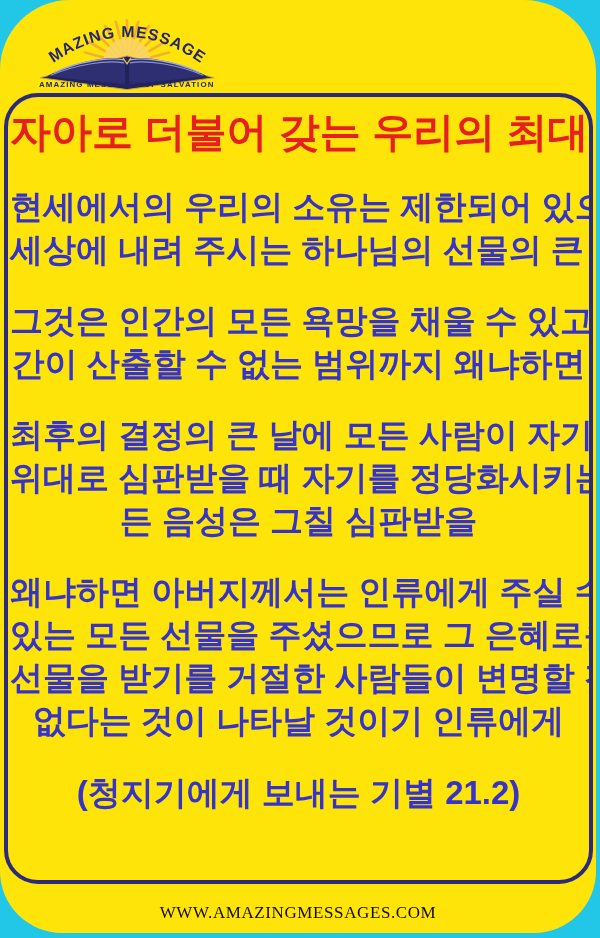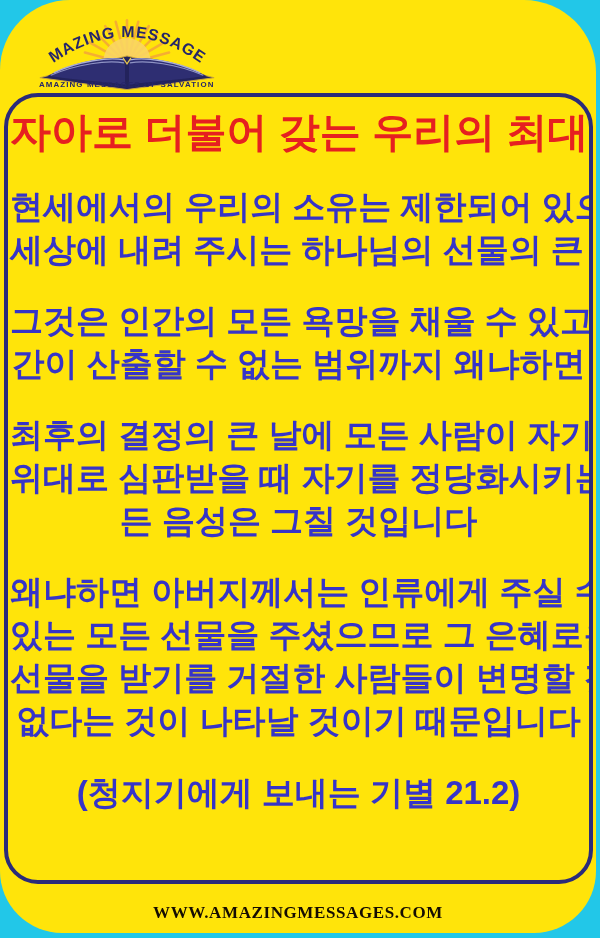--- a/index.html
+++ b/index.html
@@ -24,21 +24,21 @@
     padding:4px 2px;text-align:center;overflow:hidden;
   }
   .title{color:#E62020;font-weight:bold;font-size:41px;line-height:50px;margin-top:6px;}
   .para{color:#3634C8;font-weight:bold;font-size:33px;line-height:43px;margin-top:28px;}
   .line{white-space:nowrap;}
   .citation{color:#3634C8;font-weight:bold;font-size:33px;line-height:43px;margin-top:29px;white-space:nowrap;}
   
   .footer{
     position:absolute;left:0;bottom:10px;width:596px;text-align:center;
     color:#150C02;font-family:"Liberation Serif","DejaVu Serif",serif;
-    font-weight:bold;font-size:17px;letter-spacing:0.6px;
+    font-weight:normal;font-size:17px;letter-spacing:0.6px;
   }
 </style>
 </head>
 <body>
 
 <div class="poster">
 
   <div class="logo">
     <svg viewBox="0 0 200 86">
 
@@ -92,27 +92,27 @@
     </div>
 
     <div class="para">
       <div class="line">그것은 인간의 모든 욕망을 채울 수 있고 인</div>
       <div class="line">간이 산출할 수 없는 범위까지 왜냐하면</div>
     </div>
 
     <div class="para">
       <div class="line">최후의 결정의 큰 날에 모든 사람이 자기 행</div>
       <div class="line">위대로 심판받을 때 자기를 정당화시키는 모</div>
-      <div class="line">든 음성은 그칠 것입니다</div>
+      <div class="line">든 음성은 그칠 심판받을</div>
     </div>
 
     <div class="para">
       <div class="line">왜냐하면 아버지께서는 인류에게 주실 수</div>
       <div class="line">있는 모든 선물을 주셨으므로 그 은혜로운</div>
       <div class="line">선물을 받기를 거절한 사람들이 변명할 것이</div>
-      <div class="line">없다는 것이 나타날 것이기 때문입니다</div>
+      <div class="line">없다는 것이 나타날 것이기 인류에게</div>
     </div>
 
     <div class="citation">(청지기에게 보내는 기별 21.2)</div>
   </div>
 
   <div class="footer">WWW.AMAZINGMESSAGES.COM</div>
 </div>
 
 </body></html>

